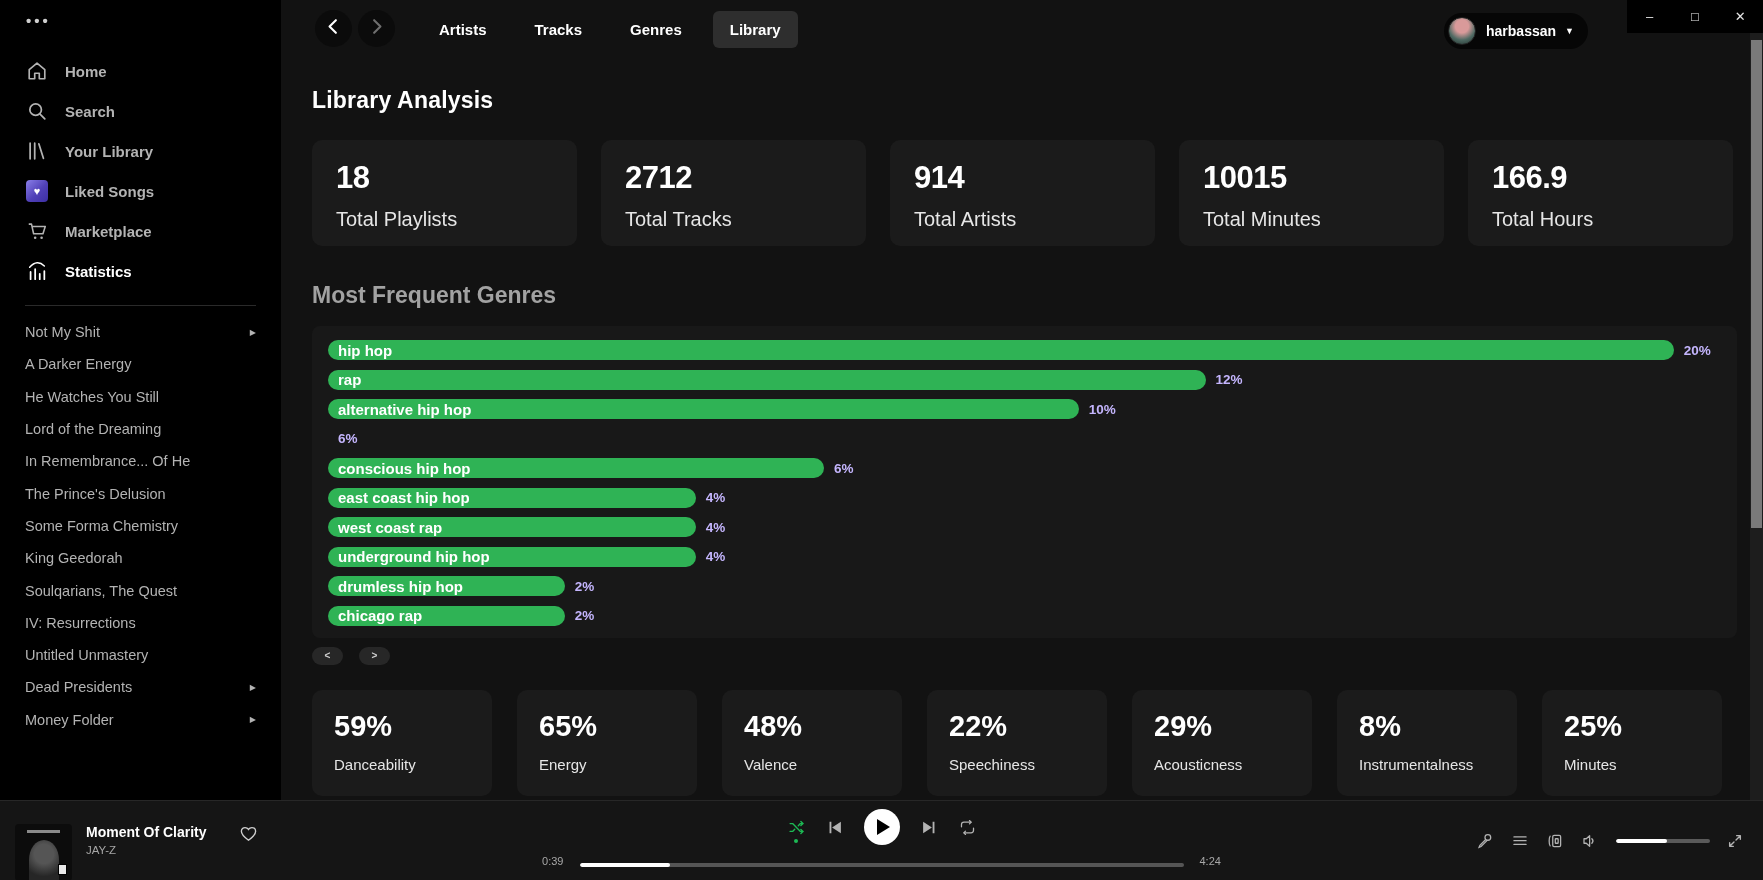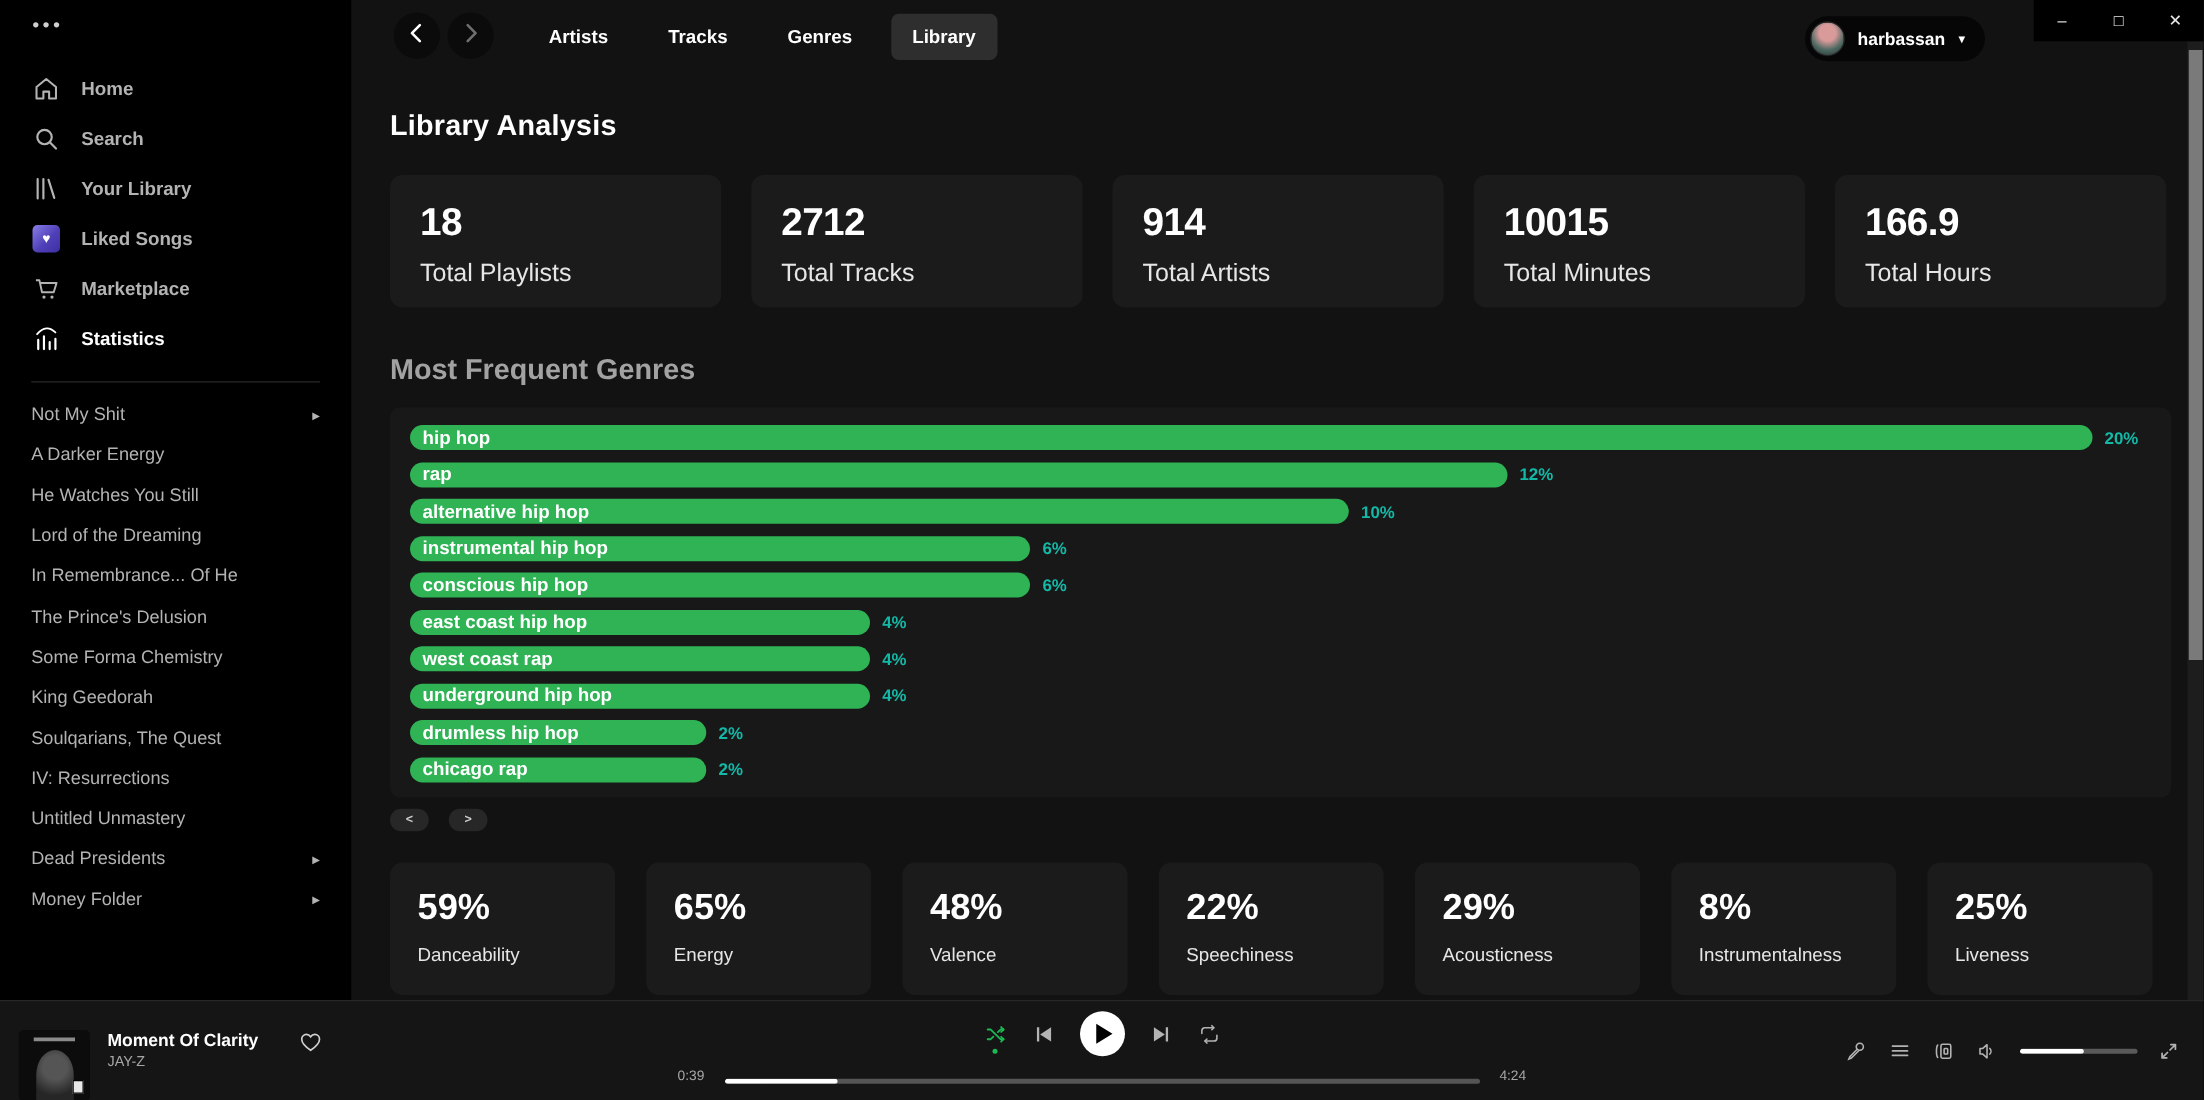--- a/index.html
+++ b/index.html
@@ -46,21 +46,21 @@
   .card { background:#1b1b1b; border-radius:10px; }
   .stat-card { width:265px; height:106px; padding:20px 24px; }
   .stat-value { font-size:31px; font-weight:bold; letter-spacing:-.5px; }
   .stat-label { margin-top:12px; font-size:20px; color:#e6e6e6; }
   #genres-title { margin-top:36px; font-size:23px; font-weight:bold; color:#a2a2a2; }
   #chart-panel { margin-top:17px; background:#181818; border-radius:8px; padding:14px 16px 12px 16px; }
   .chart-row { display:flex; align-items:center; height:20px; margin-bottom:9.5px; }
   .chart-row:last-child { margin-bottom:0; }
   .bar { height:20px; border-radius:10px; background:var(--bar-green,#2fb355); display:flex; align-items:center; padding:0 10px; min-width:0; }
   .bar-label { font-size:15px; font-weight:bold; color:#fff; white-space:nowrap; }
-  .bar-pct { margin-left:10px; font-size:13.5px; font-weight:bold; color:#14b8a6; }
+  .bar-pct { margin-left:10px; font-size:13.5px; font-weight:bold; color:#c4b5fd; }
   #pagination { display:flex; gap:16px; margin-top:9px; }
   .page-btn { width:31px; height:18px; border-radius:9px; background:#272727; color:#cfcfcf; font-size:10px; font-weight:bold; display:flex; align-items:center; justify-content:center; cursor:pointer; }
   #feature-cards { display:flex; gap:25px; margin-top:25px; }
   .feat-card { width:180px; height:106px; padding:20px 22px; }
   .feat-value { font-size:29px; font-weight:bold; }
   .feat-label { margin-top:13px; font-size:15px; color:#e6e6e6; }
   
   #player { position:absolute; left:0; top:800px; width:100%; height:80px; background:#151515; border-top:1px solid #272727; z-index:20; }
   #now-playing { position:absolute; left:15px; top:23px; display:flex; }
   #album-art { width:57px; height:57px; border-radius:4px; background:#0c0c0c; position:relative; overflow:hidden; }
@@ -258,23 +258,20 @@
           </div>
           <span class="bar-pct">12%</span>
         </div>
         <div class="chart-row">
           <div class="bar" style="width: 53.9%;">
             <span class="bar-label">alternative hip hop</span>
           </div>
           <span class="bar-pct">10%</span>
         </div>
         <div class="chart-row">
-          <div class="bar" style="width: 35.6%;">
-            <span class="bar-label">instrumental hip hop</span>
-          </div>
           <span class="bar-pct">6%</span>
         </div>
         <div class="chart-row">
           <div class="bar" style="width: 35.6%;">
             <span class="bar-label">conscious hip hop</span>
           </div>
           <span class="bar-pct">6%</span>
         </div>
         <div class="chart-row">
           <div class="bar" style="width: 26.4%;">
@@ -333,21 +330,21 @@
         <div class="card feat-card">
           <div class="feat-value">29%</div>
           <div class="feat-label">Acousticness</div>
         </div>
         <div class="card feat-card">
           <div class="feat-value">8%</div>
           <div class="feat-label">Instrumentalness</div>
         </div>
         <div class="card feat-card">
           <div class="feat-value">25%</div>
-          <div class="feat-label">Liveness</div>
+          <div class="feat-label">Minutes</div>
         </div>
       </div>
   </div>
 
   <div id="win-controls">
       <div class="win-btn">
         <span>–</span>
       </div>
       <div class="win-btn">
         <span>□</span>

